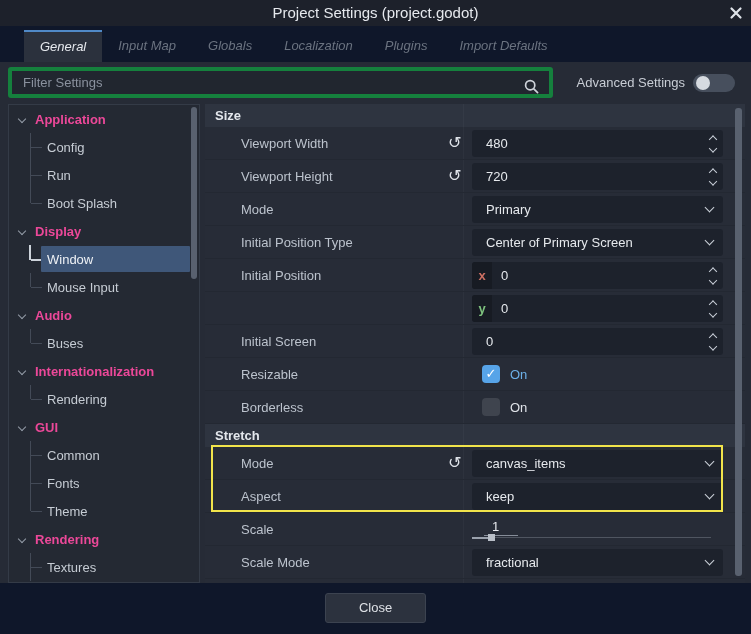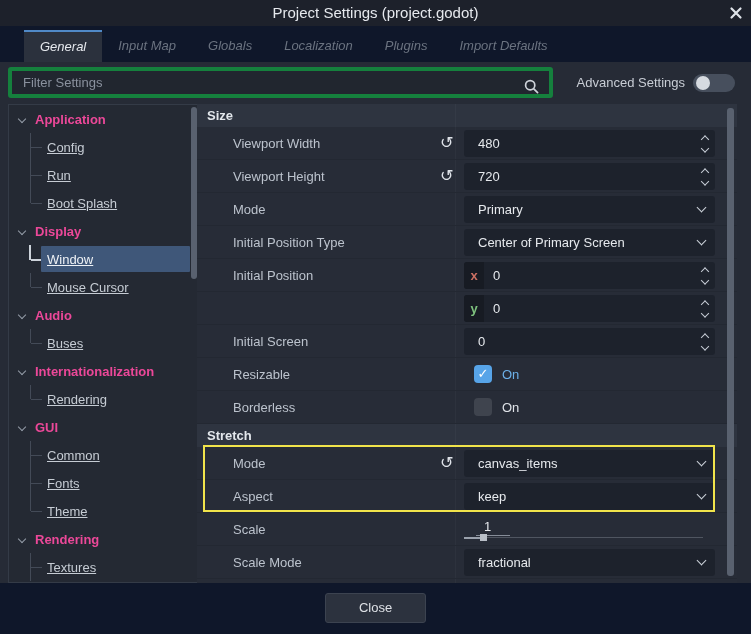--- a/index.html
+++ b/index.html
@@ -32,27 +32,27 @@
   .tree-row { position:relative; height:28px; display:flex; align-items:center; cursor:pointer; }
   .tree-row.section { font-weight:bold; color:#ec4899; }
   .tree-row.section .sec-label { margin-left:26px; }
   .tchev { position:absolute; left:10px; top:11px; width:6px; height:6px; border:solid #949ca8; border-width:0 1.4px 1.4px 0; transform:rotate(45deg); }
   .tl { position:absolute; left:21px; top:0; bottom:0; width:13px; }
   .tl::before { content:""; position:absolute; left:0; top:0; bottom:0; width:0; border-left:1px solid #434a57; }
   .tl.last::before { bottom:50%; }
   .tl::after { content:""; position:absolute; left:1px; top:50%; width:11px; height:1px; background:#434a57; }
   .tl.bright::before { border-left:2px solid #cdd3db; bottom:46%; left:-1px; }
   .tl.bright::after { height:2px; background:#cdd3db; left:1px; width:12px; }
-  .child-label { margin-left:38px; color:#c6ccd4;text-decoration:underline; }
+  .child-label { margin-left:38px; color:#c6ccd4; }
   .tree-row.selected .sel-box { position:absolute; left:32px; right:9px; top:1px; bottom:1px; background:#3f5779; border-radius:1px; }
   .tree-row.selected .child-label { position:relative; color:#eef1f5; }
   .side-scroll { position:absolute; right:2px; top:2px; width:6px; height:172px; background:#59616f; border-radius:3px; cursor:pointer; }
 
   
-  .panel { position:absolute; left:197px; top:104px; width:540px; height:479px; background:#272c37; overflow:hidden; }
+  .panel { position:absolute; left:205px; top:104px; width:540px; height:479px; background:#272c37; overflow:hidden; }
   .sec-header { height:23px; line-height:23px; background:#2e3440; font-weight:bold; color:#e3e7ec; padding-left:10px; }
   .prow { position:relative; height:33px; border-bottom:1px solid #232832; }
   .prow .lbl { position:absolute; left:36px; top:0; height:33px; line-height:33px; color:#bcc3cd; }
   .revert { position:absolute; left:243px; top:50%; transform:translateY(-50%); font-size:16px; color:#dfe3e9; cursor:pointer; line-height:1; }
   .ctrl { position:absolute; left:267px; right:22px; top:3px; height:27px; }
   .field { position:relative; width:100%; height:100%; background:#1d222c; border-radius:3px; cursor:text; }
   .field .val { position:absolute; left:14px; top:0; height:27px; line-height:27px; color:#e6e9ed; }
   .spinner { position:absolute; right:7px; top:50%; transform:translateY(-50%); display:flex; flex-direction:column; gap:3px; cursor:pointer; }
   .chev { width:6px; height:6px; border:solid #c7cdd6; border-width:0 1.5px 1.5px 0; }
   .chev.up { transform:rotate(-135deg); }
@@ -142,21 +142,21 @@
         <span class="tchev"></span>
         <span class="sec-label">Display</span>
       </div>
     <div class="tree-row selected">
         <span class="tl bright"></span>
         <span class="sel-box"></span>
         <span class="child-label">Window</span>
       </div>
     <div class="tree-row">
         <span class="tl last"></span>
-        <span class="child-label">Mouse Cursor</span>
+        <span class="child-label">Mouse Input</span>
       </div>
     <div class="tree-row section">
         <span class="tchev"></span>
         <span class="sec-label">Audio</span>
       </div>
     <div class="tree-row">
         <span class="tl last"></span>
         <span class="child-label">Buses</span>
       </div>
     <div class="tree-row section">

